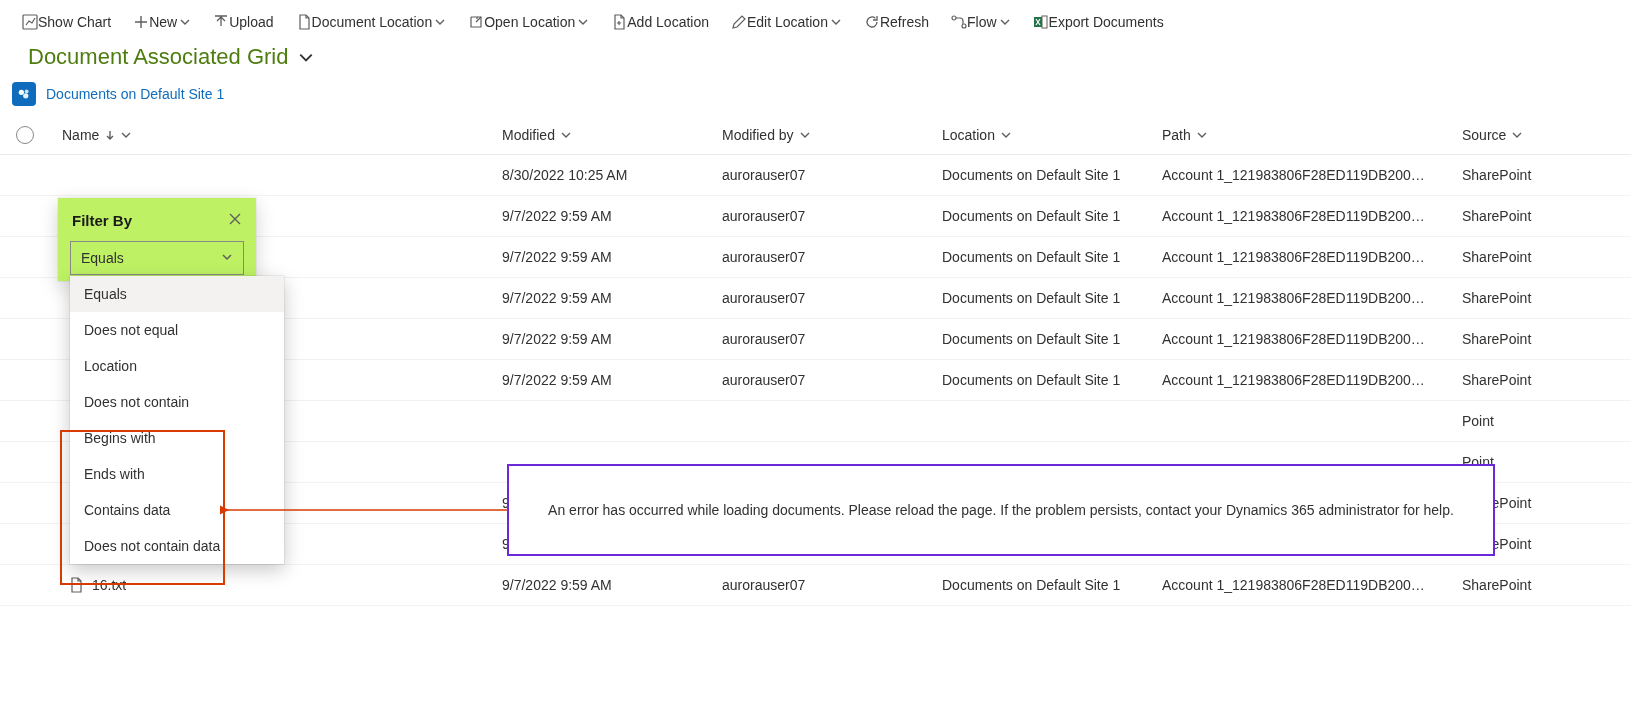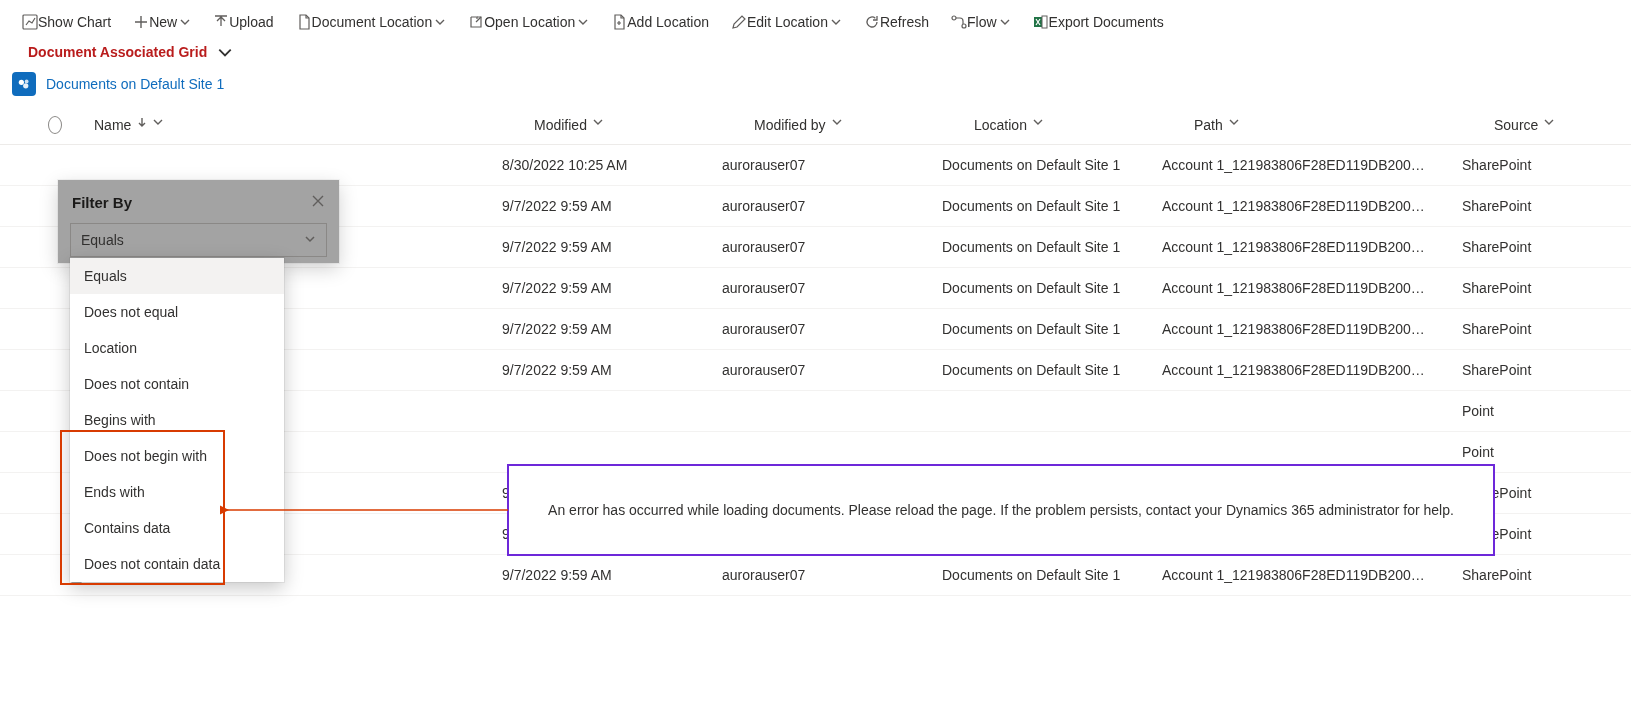--- a/index.html
+++ b/index.html
@@ -26,21 +26,21 @@
     cursor: pointer;
     color: #323130;
     padding: 4px 2px;
   }
   .toolbar .icon { width: 16px; height: 16px; display:inline-flex; align-items:center; justify-content:center; color:#605e5c;}
   .toolbar .caret { margin-left: 2px; color:#605e5c;}
   .view-title-row {
     display:flex; align-items:center; gap:10px;
     padding: 4px 0 6px 28px;
   }
-  .view-title { font-size: 14px; font-weight:700; color:#b91c1c;}
+  .view-title { font-size: 22px; font-weight:400; color:#4d7c0f;}
   .breadcrumb-row {
     display:flex; align-items:center; gap:10px;
     padding: 6px 0 10px 12px;
   }
   .sp-badge {
     width:24px; height:24px; border-radius:4px;
     background:#0f6cbd; display:flex; align-items:center; justify-content:center;
   }
   .sp-badge svg { width:14px; height:14px; fill:#fff;}
   .breadcrumb-link { color:#0f6cbd; cursor:pointer; font-size:14px;}
@@ -49,22 +49,22 @@
     grid-template-columns: 50px 440px 220px 220px 220px 300px 120px;
     align-items:center;
   }
   .grid-header {
     border-bottom:1px solid #edebe9;
     padding: 10px 0 10px 12px;
     color:#605e5c;
     font-size:14px;
   }
   .grid-header .hcell {
-    display:flex; align-items:flex-start; gap:6px; cursor:pointer;
-    font-weight:400; color:#323130;margin-left:32px;
+    display:flex; align-items:center; gap:6px; cursor:pointer;
+    font-weight:400; color:#323130;
   }
   .grid-header .hcell.sortable .sort-arrow { display:inline-flex; }
   .sel-circle {
     width:18px; height:18px; border:1px solid #8a8886; border-radius:50%;
     margin-left:4px;
   }
   .grid-body { position:relative; }
   .grid-row {
     padding: 12px 0 12px 12px;
     border-bottom:1px solid #f3f2f1;
@@ -73,23 +73,23 @@
   .grid-row .namecell {
     display:flex; align-items:center; gap:8px;
     padding-left:6px;
     color:#323130;
   }
   .file-ico { width:16px; height:16px; display:inline-flex; align-items:center; justify-content:center;}
   .ellipsis { white-space:nowrap; overflow:hidden; text-overflow:ellipsis; padding-right:16px;}
   
   .filter-popup {
     position:absolute;
-    top: 180px; left: 58px;
-    width: 281px;
-    background:#a3a3a3;
+    top: 198px; left: 58px;
+    width: 198px;
+    background:#bef264;
     box-shadow: 0 6px 18px rgba(0,0,0,.18), 0 0 0 1px rgba(0,0,0,.04);
     padding: 10px 12px 6px 12px;
     z-index: 20;
   }
   .filter-popup .fp-head {
     display:flex; align-items:center; justify-content:space-between;
     padding: 2px 0 10px 2px;
   }
   .filter-popup .fp-title { font-weight:600; font-size:15px; color:#1b1a19;}
   .filter-popup .fp-close { cursor:pointer; color:#605e5c; padding:2px;}
@@ -468,21 +468,20 @@
           <path d="M2 4l4 4 4-4"></path>
         </svg>
     </span>
   </div>
   <div class="fp-options" id="fp-options">
       <div class="opt selected">Equals</div>
       <div class="opt">Does not equal</div>
       <div class="opt">Location</div>
       <div class="opt">Does not contain</div>
       <div class="opt">Begins with</div>
-      <div class="opt">Does not begin with</div>
       <div class="opt">Ends with</div>
       <div class="opt">Contains data</div>
       <div class="opt">Does not contain data</div>
     </div>
 </div>
 
 <div class="anno-red-box" style="left:60px; top:430px; width:165px; height:155px;"></div>
 
 <svg class="anno-arrow" style="left:220px; top:500px;" width="290" height="20">
   <defs>

